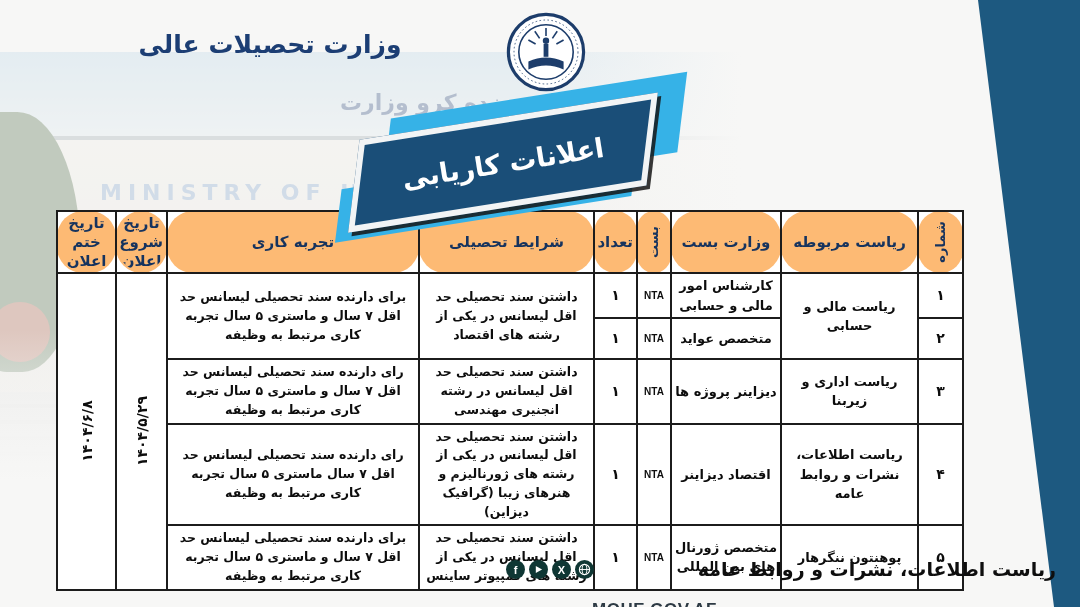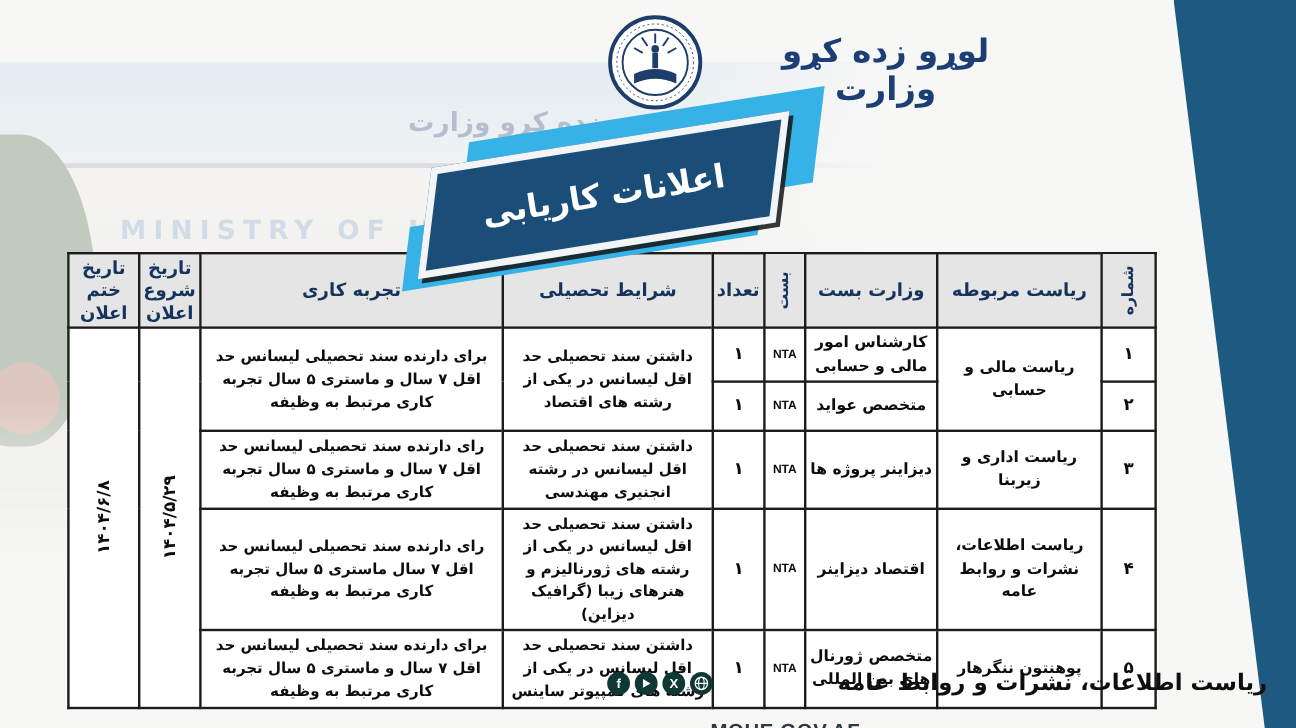--- a/index.html
+++ b/index.html
@@ -36,21 +36,21 @@
   .banner .back{position:absolute;left:50px;top:-2px;width:300px;height:78px;background:#36b2e7;transform:skewX(-16deg);}
   .banner .tail{position:absolute;left:-6px;top:60px;width:300px;height:52px;background:#36b2e7;transform:skewX(-16deg);}
   .banner .card{position:absolute;left:14px;top:14px;width:290px;height:78px;background:#1a4e78;border:6px solid #f2f4f5;
                 box-shadow:4px 4px 0 rgba(20,20,20,.85);transform:skewX(-16deg);display:flex;align-items:center;justify-content:center;}
   .banner .card span{transform:skewX(16deg);color:#ffffff;font-size:27px;font-weight:bold;white-space:nowrap;}
 
   
   .tbl-wrap{position:absolute;left:56px;top:210px;z-index:4;}
   table{border-collapse:collapse;table-layout:fixed;width:906px;background:#ffffff;direction:rtl;}
   th,td{border:2px solid #1c1c1c;padding:2px 3px;text-align:center;vertical-align:middle;overflow:hidden;}
-  th{background:#e5e5e5;color:#16335e;font-size:15px;font-weight:bold;line-height:1.25;}
+  th{background:#fdba74;color:#16335e;font-size:15px;font-weight:bold;line-height:1.25;border-radius:26px;}
   td{color:#0d0d0d;font-size:13px;font-weight:bold;line-height:1.5;}
   td.num{font-size:14px;}
   td.nta{font-family:"Liberation Sans", sans-serif;font-size:10px;font-weight:bold;}
   td.longtext{font-size:12.5px;padding:3px 6px;}
   .rot-cell{position:relative;}
   .rot-cell .v{position:absolute;left:50%;top:50%;transform:translate(-50%,-50%) rotate(-90deg);white-space:nowrap;display:block;}
   th.rot-cell .v{font-size:13px;}
   td.date-cell .v{font-size:14px;letter-spacing:1px;font-weight:bold;}
   tr.hrow{height:56px;} tr.r1{height:40px;} tr.r2{height:41px;} tr.r3{height:60px;} tr.r4{height:71px;} tr.r5{height:61px;}
 
@@ -81,21 +81,21 @@
     <div class="tree"></div>
     <div class="flower"></div>
     <div class="steps"></div>
   </div>
   <div class="fade-right"></div>
   <div class="fade-bottom"></div>
 
   <div class="wedge"></div>
 
   <div class="hdr">
-    <div class="t-pashto" dir="rtl">لوړو زده کړو وزارت</div>
+    <div class="t-dari" dir="rtl">وزارت تحصیلات عالی</div>
     <div class="logo">
       <svg width="80" height="80" viewBox="0 0 100 100">
         <circle cx="50" cy="50" r="47" fill="#ffffff" stroke="#1d3d6b" stroke-width="4"></circle>
         <circle cx="50" cy="50" r="34" fill="none" stroke="#1d3d6b" stroke-width="2"></circle>
         <circle cx="50" cy="50" r="40" fill="none" stroke="#1d3d6b" stroke-width="1" stroke-dasharray="2 3"></circle>
         <path d="M28 62 Q50 52 72 62 L72 72 Q50 62 28 72 Z" fill="#1d3d6b"></path>
         <rect x="47" y="40" width="6" height="16" fill="#1d3d6b"></rect>
         <circle cx="50" cy="36" r="4" fill="#1d3d6b"></circle>
         <g stroke="#1d3d6b" stroke-width="2">
           <line x1="50" y1="30" x2="50" y2="20"></line>

